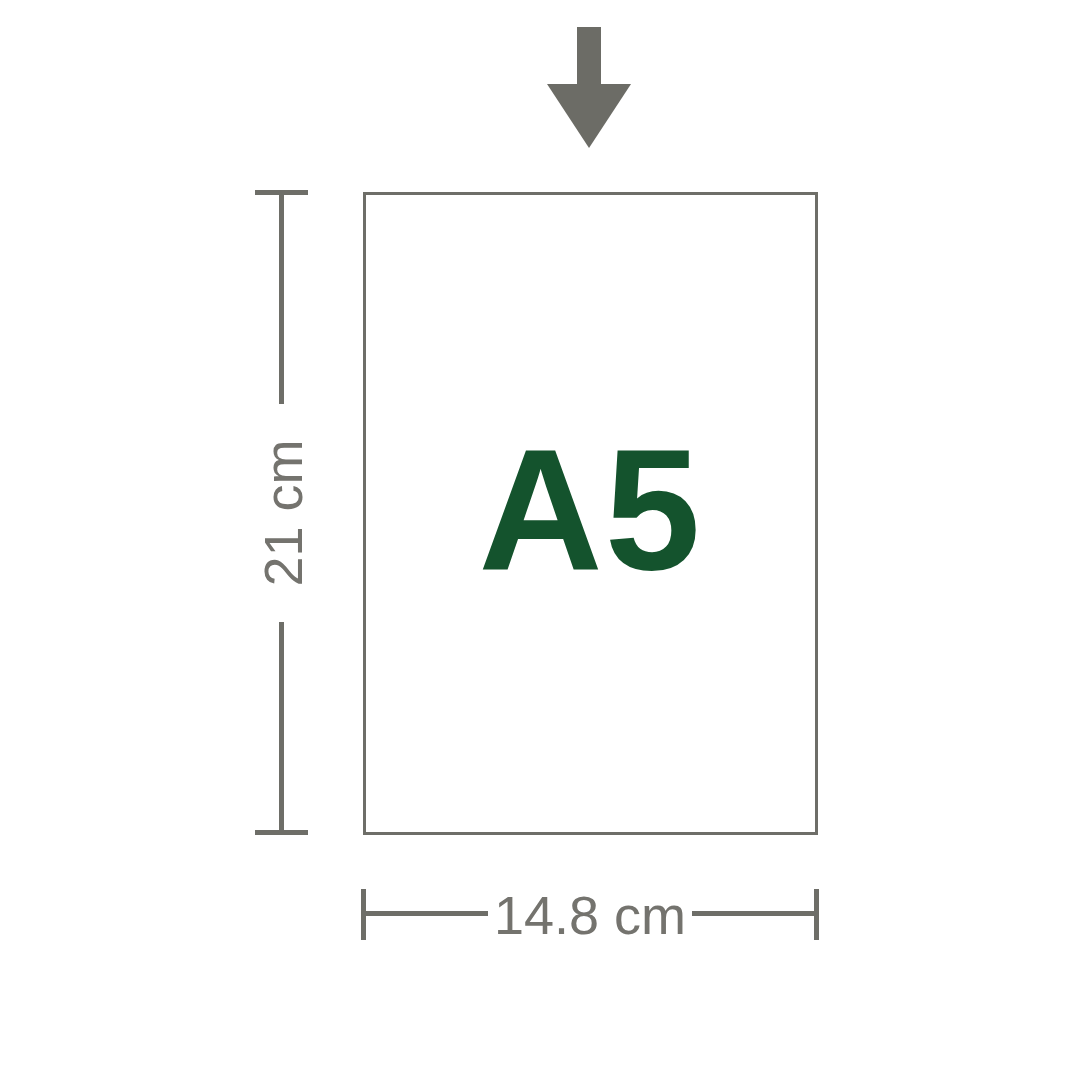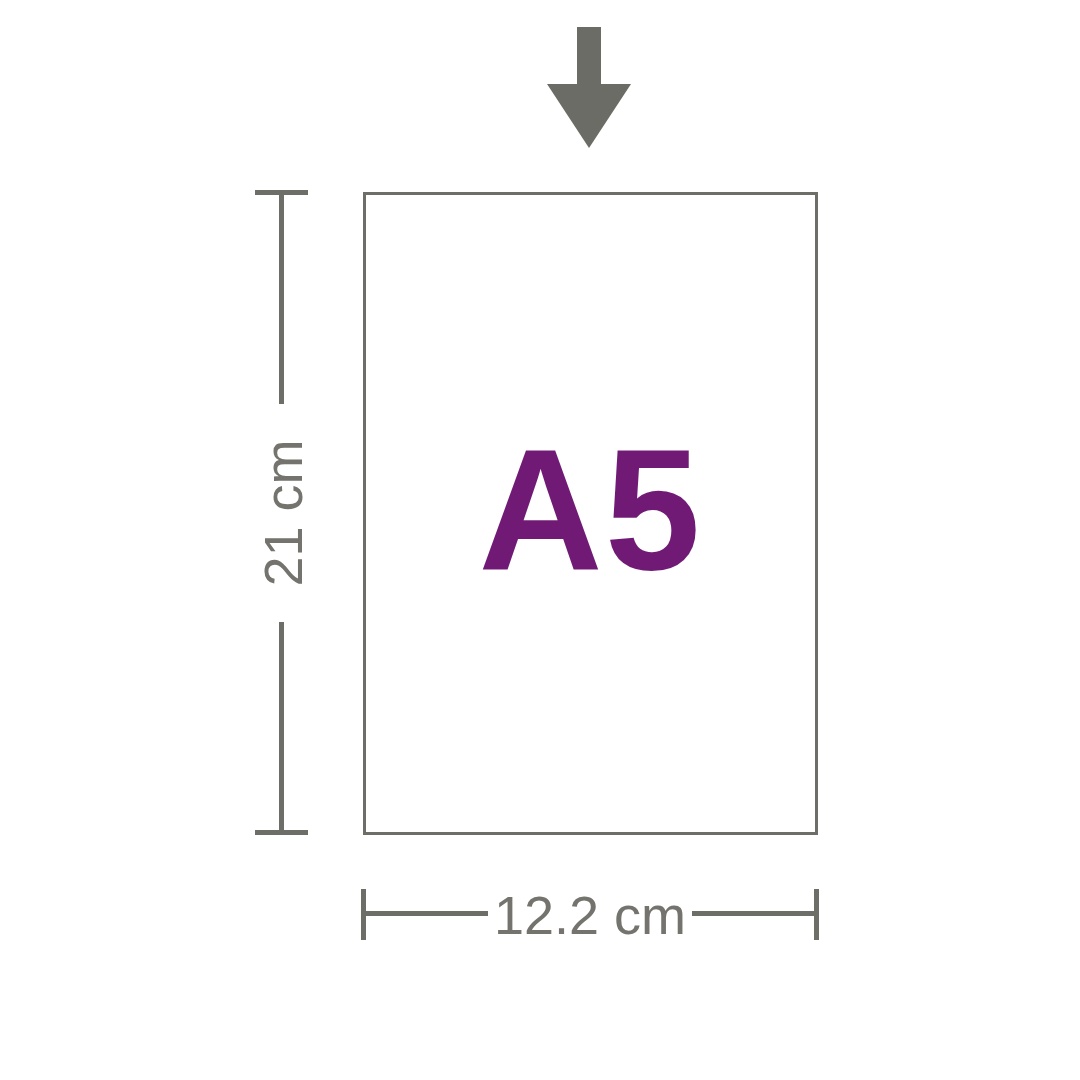--- a/index.html
+++ b/index.html
@@ -46,21 +46,21 @@
     box-sizing: border-box;
     border: 3px solid #6e6e68;
     background: #ffffff;
     display: flex;
     align-items: center;
     justify-content: center;
   }
   .paper-label {
     font-size: 172px;
     font-weight: bold;
-    color: #701a75;
+    color: #14532d;
     letter-spacing: 2px;
     line-height: 1;
     padding-bottom: 10px;
   }
 
   
   .dim-line, .dim-tick {
     position: absolute;
     background: #6e6e68;
   }
@@ -112,18 +112,18 @@
     <div class="dim-tick h-tick-top"></div>
     <div class="dim-line h-line-top"></div>
     <div class="dim-label h-label">21 cm</div>
     <div class="dim-line h-line-bottom"></div>
     <div class="dim-tick h-tick-bottom"></div>
   </div>
 
   <div>
     <div class="dim-tick w-tick-left"></div>
     <div class="dim-line w-line-left"></div>
-    <div class="dim-label w-label">12.2 cm</div>
+    <div class="dim-label w-label">14.8 cm</div>
     <div class="dim-line w-line-right"></div>
     <div class="dim-tick w-tick-right"></div>
   </div>
 
 </div>
 
 </body></html>

